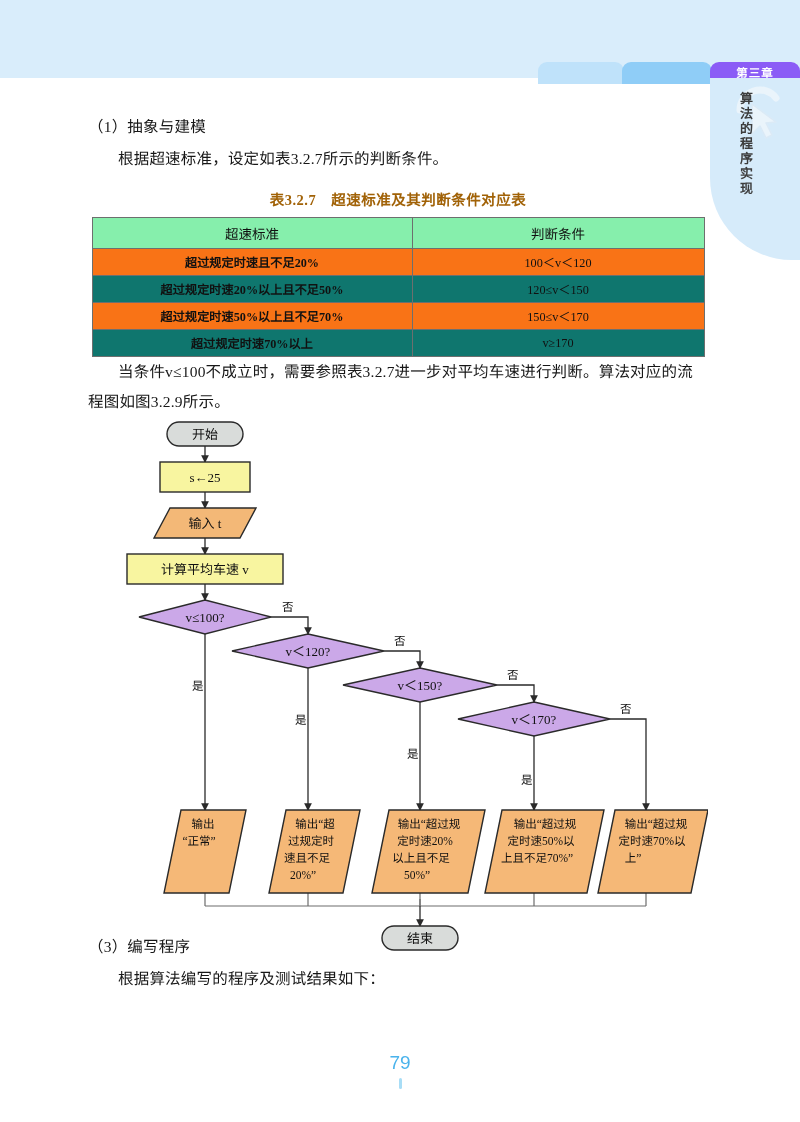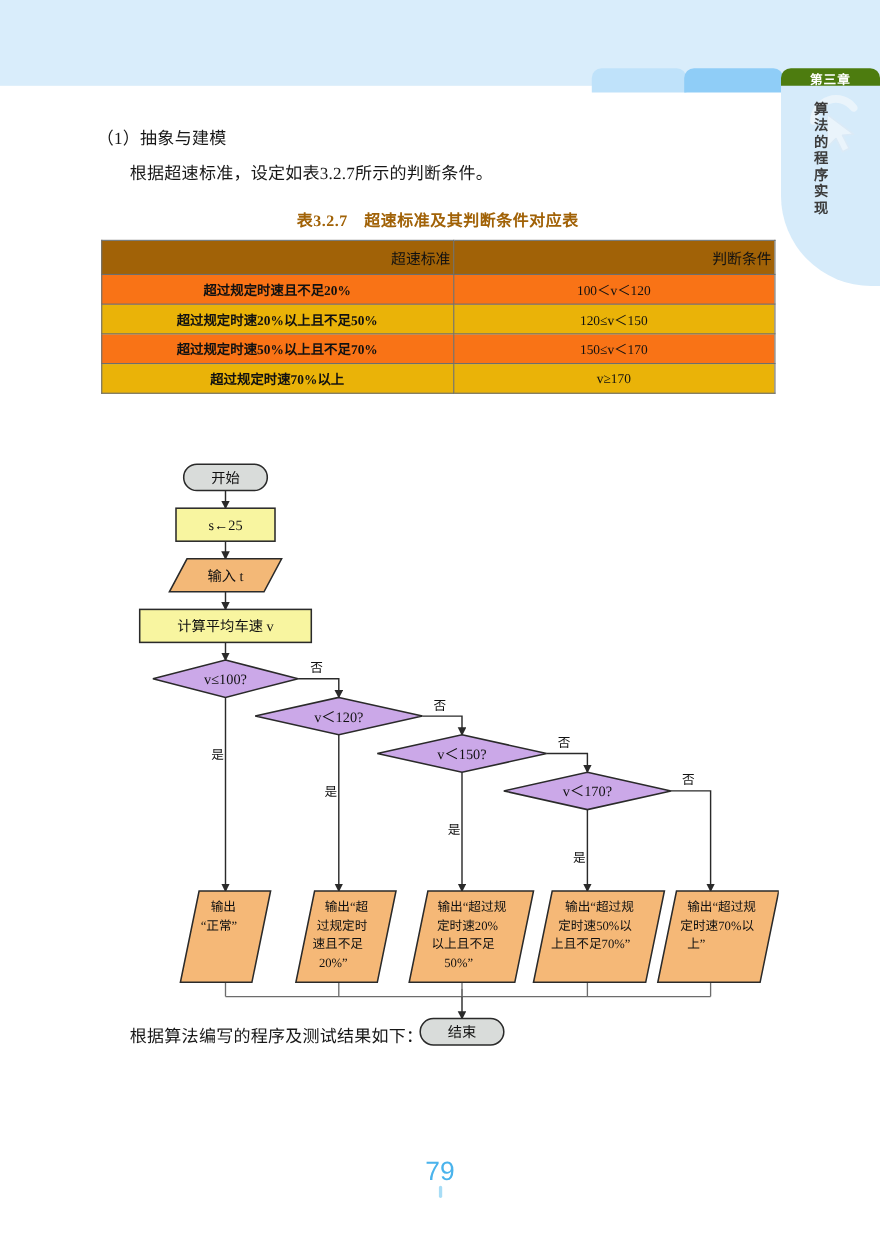--- a/index.html
+++ b/index.html
@@ -16,21 +16,21 @@
   .top-band{
     position:absolute;left:0;top:0;width:800px;height:78px;
     background:#d9edfb;
   }
   .tab{
     position:absolute;top:62px;height:22px;
     border-radius:9px 9px 0 0;
   }
   .tab-1{left:538px;width:86px;background:#bfe2fa;}
   .tab-2{left:622px;width:90px;background:#8fcdf7;}
-  .tab-3{left:710px;width:90px;background:#4d7c0f;}
+  .tab-3{left:710px;width:90px;background:#8b5cf6;}
   .tab-3 .tab-label{
     display:block;text-align:center;color:#ffffff;
     font-family:"Liberation Sans","DejaVu Sans",sans-serif;
     font-size:11.5px;font-weight:bold;line-height:22px;
     letter-spacing:1px;
   }
 
   
   .side-panel{
     position:absolute;left:710px;top:78px;width:90px;height:182px;
@@ -74,25 +74,25 @@
     table-layout:fixed;
   }
   table.data th,table.data td{
     border:1px solid #6d6f6e;
     text-align:center;
     font-size:12.2px;color:#111;
     padding:4px 2px;height:17px;
     font-family:"Liberation Serif","DejaVu Serif",serif;
   }
   table.data th{
-    background:#a16207;font-size:13.5px;font-weight:normal;height:22px;text-align:right;
+    background:#86efac;font-size:13.5px;font-weight:normal;height:22px;
   }
   table.data td.k{font-weight:bold;font-style:normal;}
   tr.r-green td{background:#f97316;}
-  tr.r-pink td{background:#eab308;}
+  tr.r-pink td{background:#0f766e;}
   .col-a{width:320px;}
   .col-b{width:292px;}
 
   
   .flow{
     position:absolute;left:88px;top:340px;width:620px;height:500px;
   }
   .flow svg{display:block;}
 
   .fl-txt{
@@ -105,21 +105,21 @@
   }
   .fl-lbl{
     font-family:"Liberation Sans","DejaVu Sans",sans-serif;
     font-size:11.5px;fill:#111;
   }
 
   
   .pagenum{
     position:absolute;left:0;top:1052px;width:800px;text-align:center;
     font-family:"Liberation Sans","DejaVu Sans",sans-serif;
-    font-size:24px;color:#4ab3ec;font-weight:normal;
+    font-size:19px;color:#4ab3ec;font-weight:normal;
   }
   .pagetick{
     position:absolute;left:399px;top:1078px;width:3px;height:11px;
     background:#a8ddf6;border-radius:2px;
   }
 </style>
 </head>
 <body>
 
 <div class="top-band"></div>
@@ -171,20 +171,21 @@
           <td class="k">超过规定时速50%以上且不足70%</td>
           <td>150≤v＜170</td>
         </tr>
         <tr class="r-pink">
           <td class="k">超过规定时速70%以上</td>
           <td>v≥170</td>
         </tr>
       </tbody>
     </table>
 
+    <p class="para hang">当条件v≤100不成立时，需要参照表3.2.7进一步对平均车速进行判断。算法对应的流程图如图3.2.9所示。</p>
   </div>
 
   <div class="flow">
     <svg width="620" height="500" viewBox="0 0 620 500">
       <defs>
         <marker id="ah" markerWidth="8" markerHeight="8" refX="5.2" refY="3" orient="auto">
           <path d="M0,0 L6,3 L0,6 z" fill="#2a2a2a"></path>
         </marker>
       </defs>
 
@@ -320,18 +321,19 @@
       <line x1="332" y1="0" x2="332" y2="20" stroke="#2a2a2a" stroke-width="1.3" marker-end="url(#ah2)"></line>
       <g>
         <rect x="294" y="20" width="76" height="24" rx="12" ry="12" fill="#d9dcda" stroke="#2a2a2a" stroke-width="1.4"></rect>
         <text class="fl-txt" x="332" y="37" text-anchor="middle">结束</text>
       </g>
     </svg>
 
   </div>
 
   <div class="content" style="top:850px">
+    <p class="para head">（3）编写程序</p>
     <p class="para indent">根据算法编写的程序及测试结果如下：</p>
   </div>
 </div>
 
 <div class="pagenum">79</div>
 <div class="pagetick"></div>
 
 </body></html>

